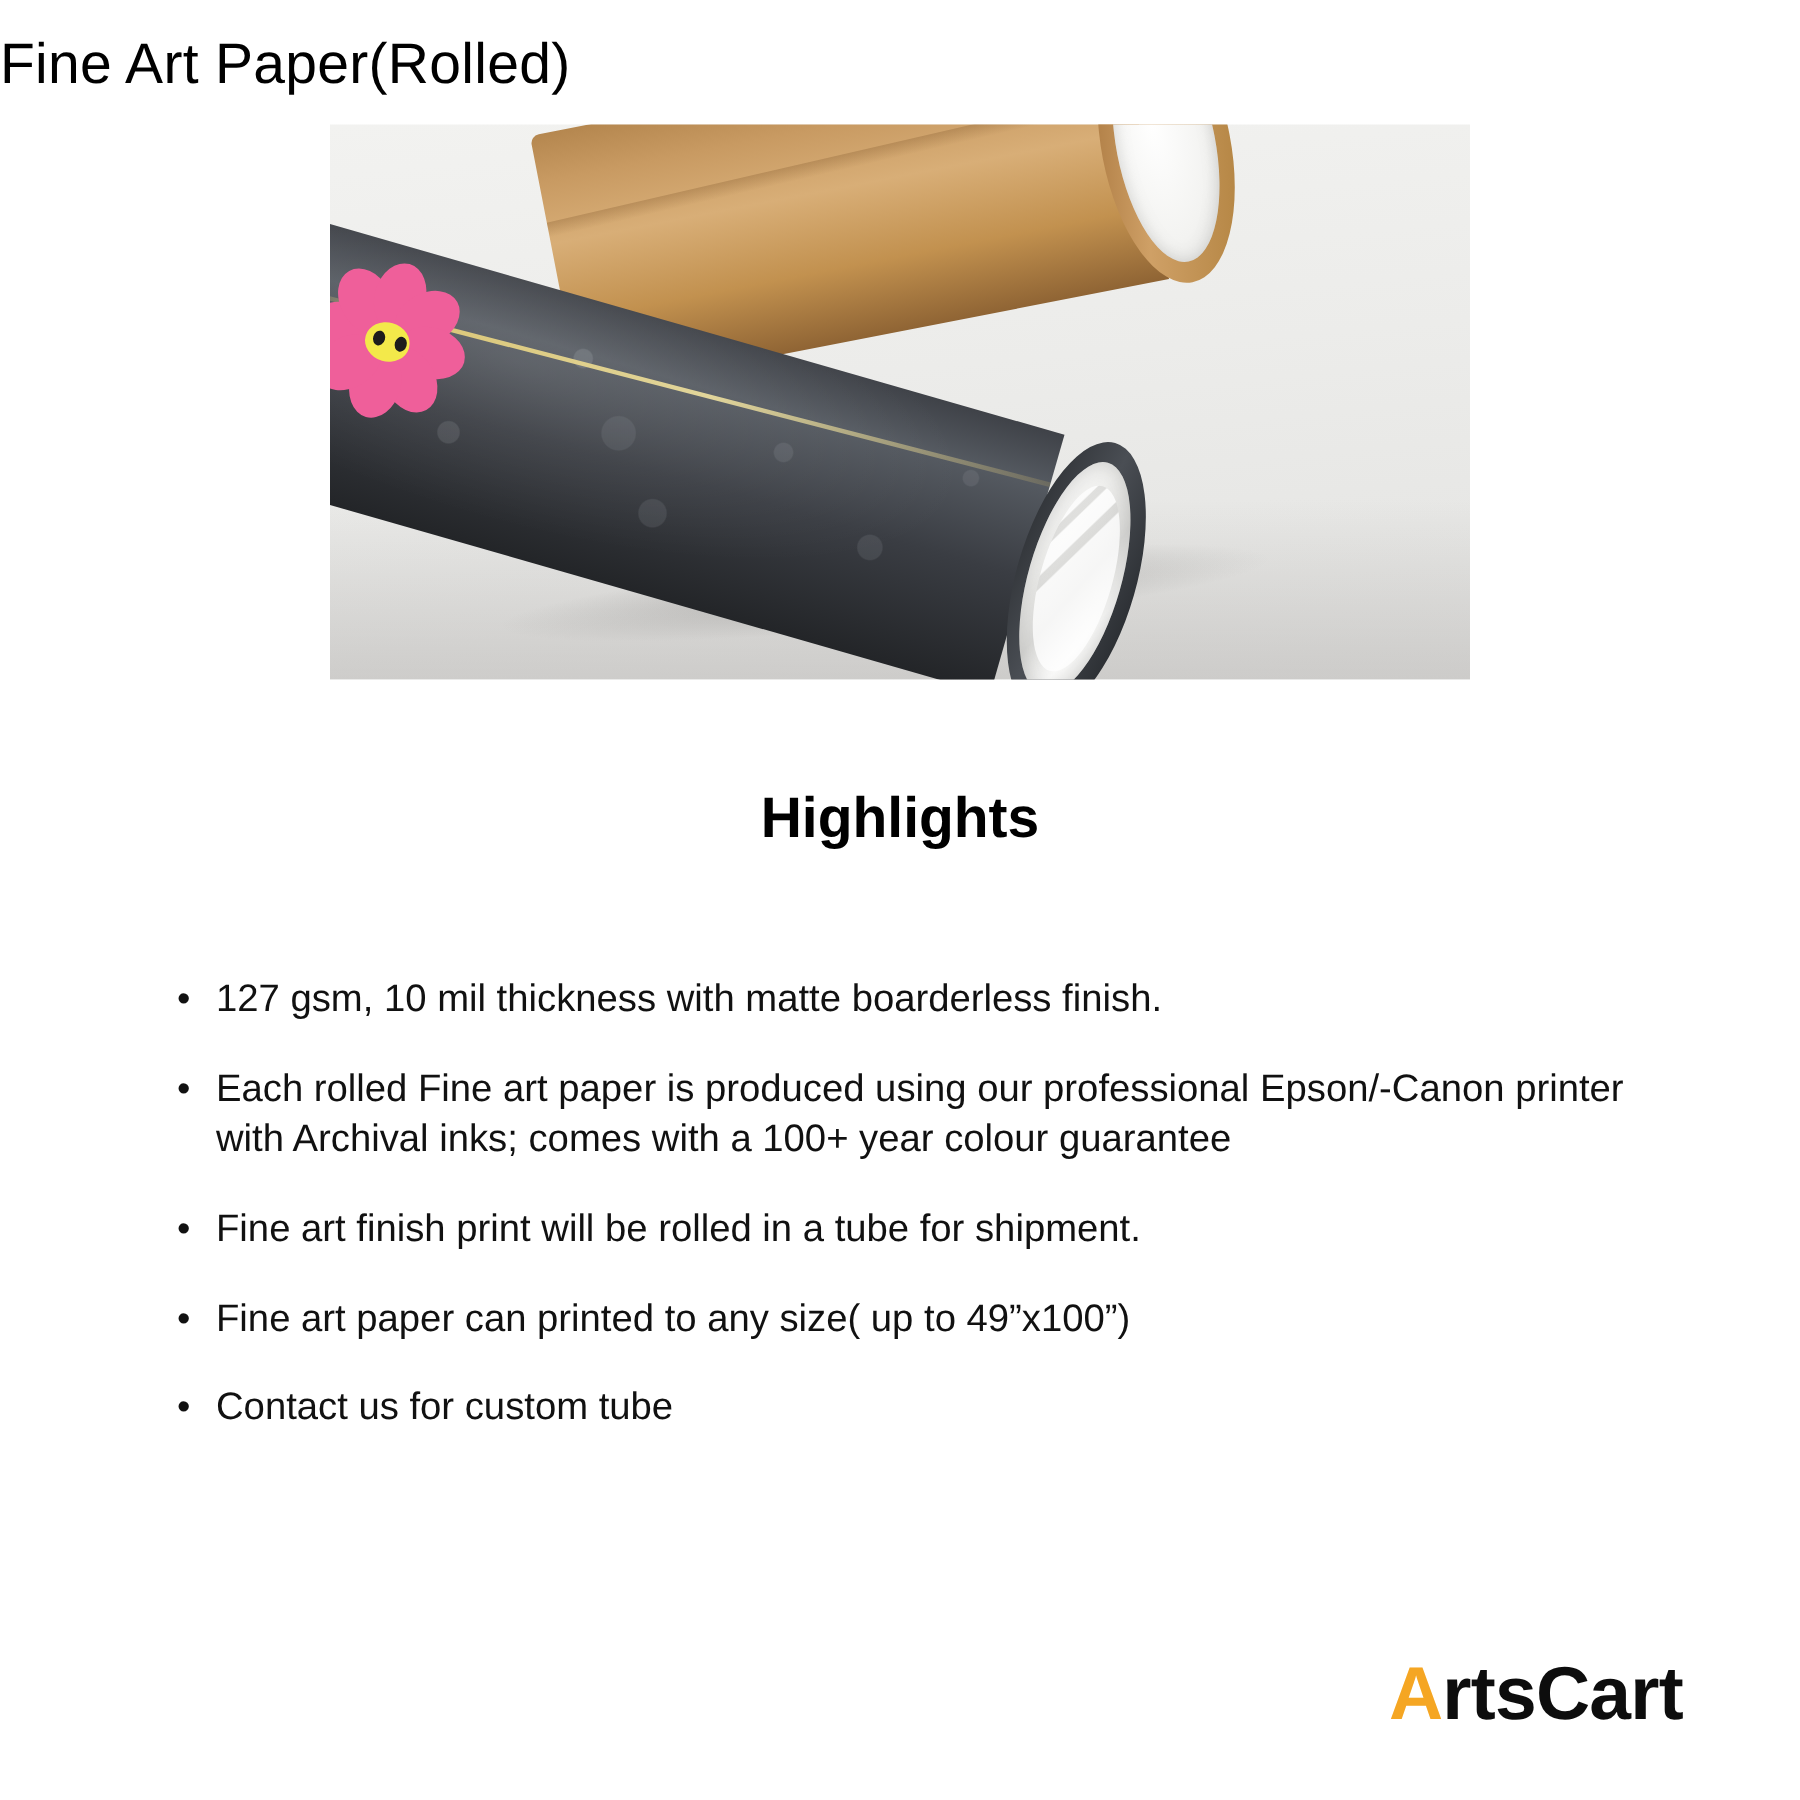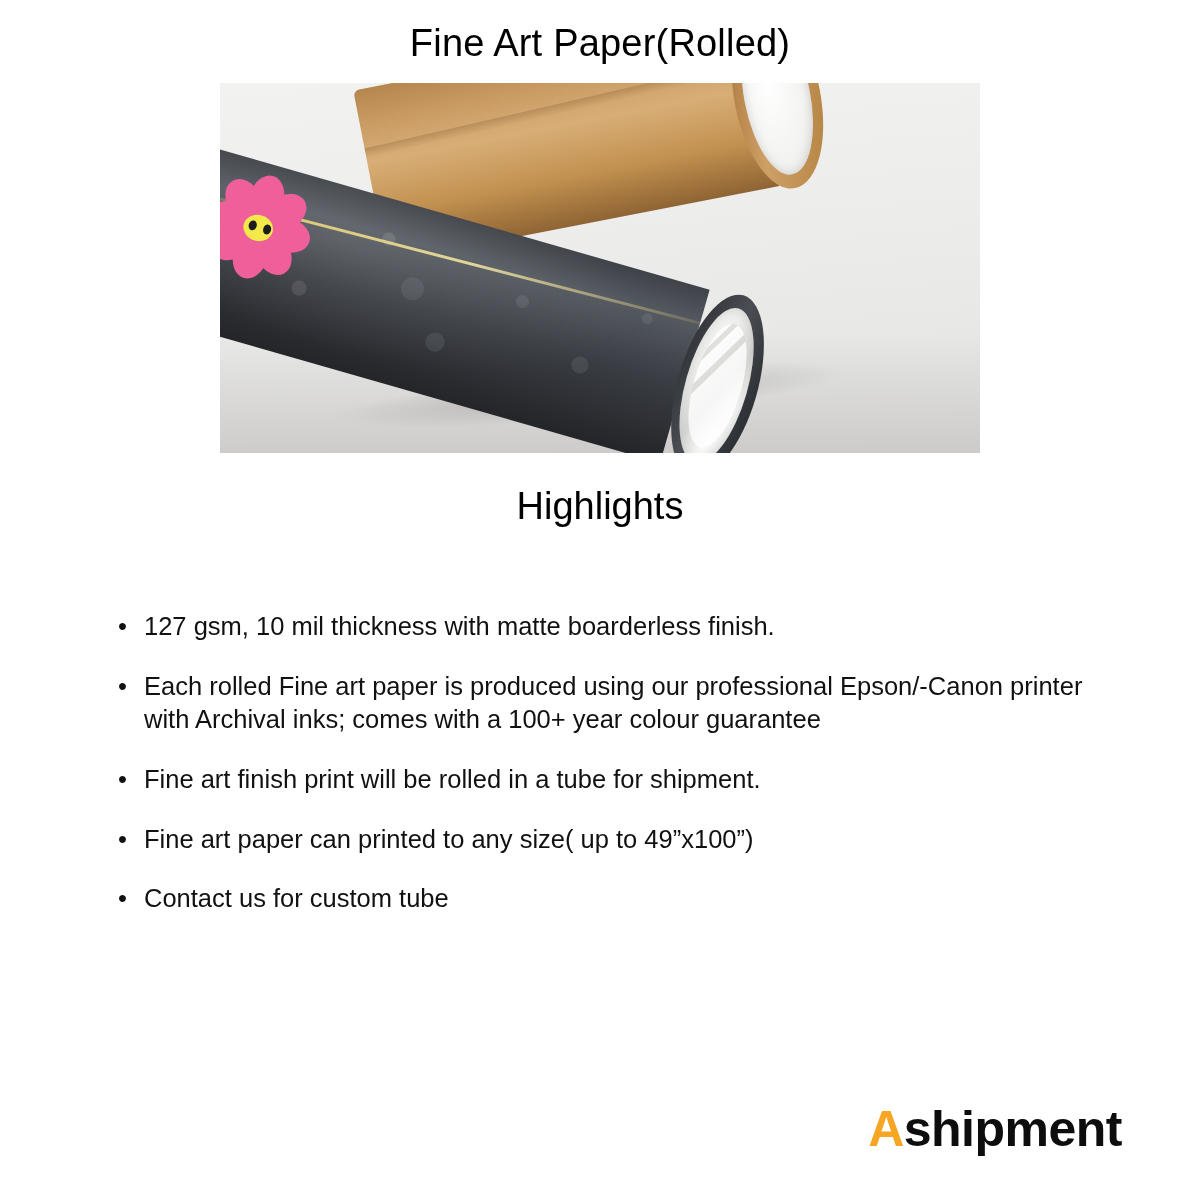--- a/index.html
+++ b/index.html
@@ -17,21 +17,20 @@
   }
 
   .page {
     width: 1200px;
     height: 1200px;
     position: relative;
     box-sizing: border-box;
   }
 
   .title {
-    text-align: center;
     font-size: 38px;
     font-weight: 400;
     color: #000000;
     margin: 0;
     padding-top: 22px;
     letter-spacing: 0.2px;
   }
 
   .hero-wrap {
     margin: 18px auto 0 auto;
@@ -220,24 +219,24 @@
     bottom: 34px;
     width: 520px;
     height: 48px;
     background: radial-gradient(ellipse at 50% 50%, rgba(120,118,116,0.40) 0%, rgba(120,118,116,0) 70%);
     transform: rotate(-5deg);
   }
 
   .section-heading {
     text-align: center;
     font-size: 38px;
-    font-weight: 400;
+    font-weight: 700;
     color: #000000;
     margin: 0;
-    padding-top: 32px;
+    padding-top: 72px;
   }
 
   .bullets {
     margin: 82px 0 0 0;
     padding: 0 96px 0 118px;
     list-style: none;
   }
   .bullets li {
     position: relative;
     font-size: 25.5px;
@@ -335,16 +334,16 @@
       <span>Fine art paper can printed to any size( up to 49”x100”)</span>
     </li>
     <li>
       <span class="dot">•</span>
       <span>Contact us for custom tube</span>
     </li>
   </ul>
 
   <div class="brand">
     <span class="accent">A</span>
-      <span>shipment</span>
+      <span>rtsCart</span>
   </div>
 
 </div>
 
 </body></html>

